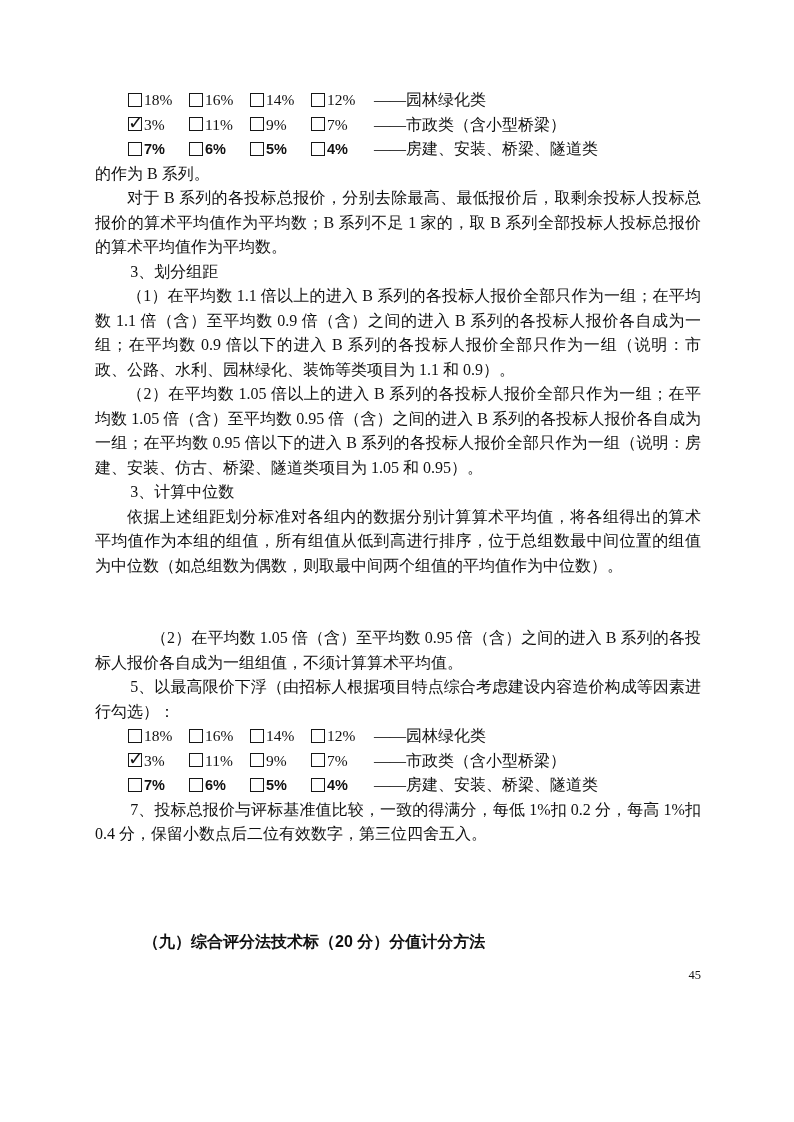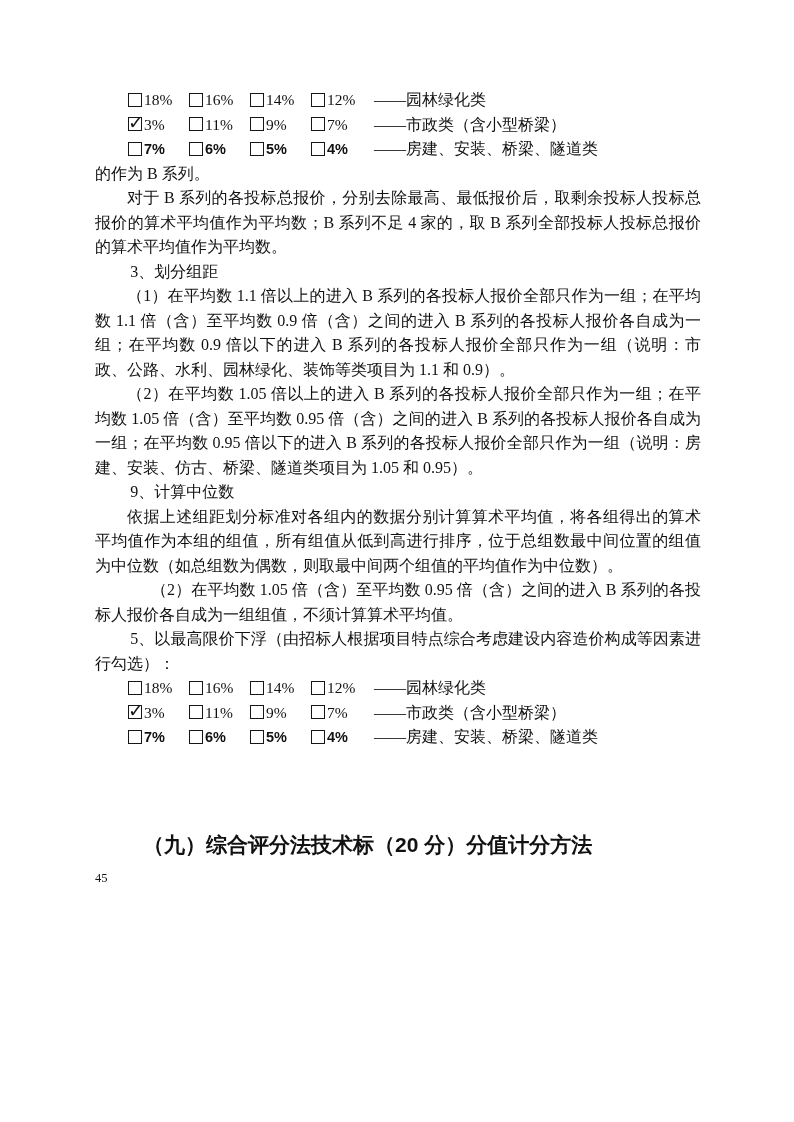--- a/index.html
+++ b/index.html
@@ -18,21 +18,21 @@
     left:95px; top:88px;
     width:606px;
     font-size:16px;
     line-height:24.5px;
     text-align:justify;
   }
   p { margin:0; }
   .i0  { text-indent:0; }
   .i2  { text-indent:2em; }
   .i22 { text-indent:2.2em; }
-  .i36 { text-indent:3.5em; }
+  .i36 { text-indent:3.5em;margin-top:48px; }
 
   
   .cb-row { padding-left:33px; white-space:nowrap; }
   .opt { display:inline-block; width:61px; }
   .cb {
     display:inline-block;
     width:14px; height:14px;
     border:1.6px solid #161616;
     background:#ffffff;
     position:relative;
@@ -54,28 +54,28 @@
     font-weight:bold;
     font-size:14.5px;
   }
   .cat { margin-left:2px; }
 
   .section-heading {
     margin-top:80px;
     padding-left:48px;
     font-family:"Liberation Sans","DejaVu Sans",sans-serif;
     font-weight:bold;
-    font-size:21px;
+    font-size:16px;
     line-height:30px;
     text-align:left;
     text-indent:0;
   }
   .page-number {
     margin-top:10px;
-    text-align:left;
+    text-align:right;
     font-size:12.5px;
     line-height:16px;
     text-indent:0;
   }
 </style>
 </head>
 <body>
 
 <div class="page">
   <div class="body-text">
@@ -84,36 +84,37 @@
       <span class="opt"><span class="cb" data-checked="false"></span><span class="cb-label">18%</span></span><span class="opt"><span class="cb" data-checked="false"></span><span class="cb-label">16%</span></span><span class="opt"><span class="cb" data-checked="false"></span><span class="cb-label">14%</span></span><span class="opt"><span class="cb" data-checked="false"></span><span class="cb-label">12%</span></span><span class="cat">——园林绿化类</span>
     </p>
     <p class="cb-row">
       <span class="opt"><span class="cb" data-checked="true"></span><span class="cb-label">3%</span></span><span class="opt"><span class="cb" data-checked="false"></span><span class="cb-label">11%</span></span><span class="opt"><span class="cb" data-checked="false"></span><span class="cb-label">9%</span></span><span class="opt"><span class="cb" data-checked="false"></span><span class="cb-label">7%</span></span><span class="cat">——市政类（含小型桥梁）</span>
     </p>
     <p class="cb-row sans">
       <span class="opt"><span class="cb" data-checked="false"></span><span class="cb-label">7%</span></span><span class="opt"><span class="cb" data-checked="false"></span><span class="cb-label">6%</span></span><span class="opt"><span class="cb" data-checked="false"></span><span class="cb-label">5%</span></span><span class="opt"><span class="cb" data-checked="false"></span><span class="cb-label">4%</span></span><span class="cat">——房建、安装、桥梁、隧道类</span>
     </p>
 
     <p class="i0">的作为 B 系列。</p>
-    <p class="i2">对于 B 系列的各投标总报价，分别去除最高、最低报价后，取剩余投标人投标总报价的算术平均值作为平均数；B 系列不足 4 家的，取 B 系列全部投标人投标总报价的算术平均值作为平均数。</p>
+    <p class="i2">对于 B 系列的各投标总报价，分别去除最高、最低报价后，取剩余投标人投标总报价的算术平均值作为平均数；B 系列不足 1 家的，取 B 系列全部投标人投标总报价的算术平均值作为平均数。</p>
     <p class="i22">3、划分组距</p>
     <p class="i2">（1）在平均数 1.1 倍以上的进入 B 系列的各投标人报价全部只作为一组；在平均数 1.1 倍（含）至平均数 0.9 倍（含）之间的进入 B 系列的各投标人报价各自成为一组；在平均数 0.9 倍以下的进入 B 系列的各投标人报价全部只作为一组（说明：市政、公路、水利、园林绿化、装饰等类项目为 1.1 和 0.9）。</p>
     <p class="i2">（2）在平均数 1.05 倍以上的进入 B 系列的各投标人报价全部只作为一组；在平均数 1.05 倍（含）至平均数 0.95 倍（含）之间的进入 B 系列的各投标人报价各自成为一组；在平均数 0.95 倍以下的进入 B 系列的各投标人报价全部只作为一组（说明：房建、安装、仿古、桥梁、隧道类项目为 1.05 和 0.95）。</p>
-    <p class="i22">9、计算中位数</p>
+    <p class="i22">3、计算中位数</p>
     <p class="i2">依据上述组距划分标准对各组内的数据分别计算算术平均值，将各组得出的算术平均值作为本组的组值，所有组值从低到高进行排序，位于总组数最中间位置的组值为中位数（如总组数为偶数，则取最中间两个组值的平均值作为中位数）。</p>
     <p class="i36">（2）在平均数 1.05 倍（含）至平均数 0.95 倍（含）之间的进入 B 系列的各投标人报价各自成为一组组值，不须计算算术平均值。</p>
     <p class="i22">5、以最高限价下浮（由招标人根据项目特点综合考虑建设内容造价构成等因素进行勾选）：</p>
 
     <p class="cb-row">
       <span class="opt"><span class="cb" data-checked="false"></span><span class="cb-label">18%</span></span><span class="opt"><span class="cb" data-checked="false"></span><span class="cb-label">16%</span></span><span class="opt"><span class="cb" data-checked="false"></span><span class="cb-label">14%</span></span><span class="opt"><span class="cb" data-checked="false"></span><span class="cb-label">12%</span></span><span class="cat">——园林绿化类</span>
     </p>
     <p class="cb-row">
       <span class="opt"><span class="cb" data-checked="true"></span><span class="cb-label">3%</span></span><span class="opt"><span class="cb" data-checked="false"></span><span class="cb-label">11%</span></span><span class="opt"><span class="cb" data-checked="false"></span><span class="cb-label">9%</span></span><span class="opt"><span class="cb" data-checked="false"></span><span class="cb-label">7%</span></span><span class="cat">——市政类（含小型桥梁）</span>
     </p>
     <p class="cb-row sans">
       <span class="opt"><span class="cb" data-checked="false"></span><span class="cb-label">7%</span></span><span class="opt"><span class="cb" data-checked="false"></span><span class="cb-label">6%</span></span><span class="opt"><span class="cb" data-checked="false"></span><span class="cb-label">5%</span></span><span class="opt"><span class="cb" data-checked="false"></span><span class="cb-label">4%</span></span><span class="cat">——房建、安装、桥梁、隧道类</span>
     </p>
 
+    <p class="i22">7、投标总报价与评标基准值比较，一致的得满分，每低 1%扣 0.2 分，每高 1%扣 0.4 分，保留小数点后二位有效数字，第三位四舍五入。</p>
 
     <h2 class="section-heading">（九）综合评分法技术标（20 分）分值计分方法</h2>
     <p class="page-number">45</p>
   </div>
 </div>
 
 </body></html>

